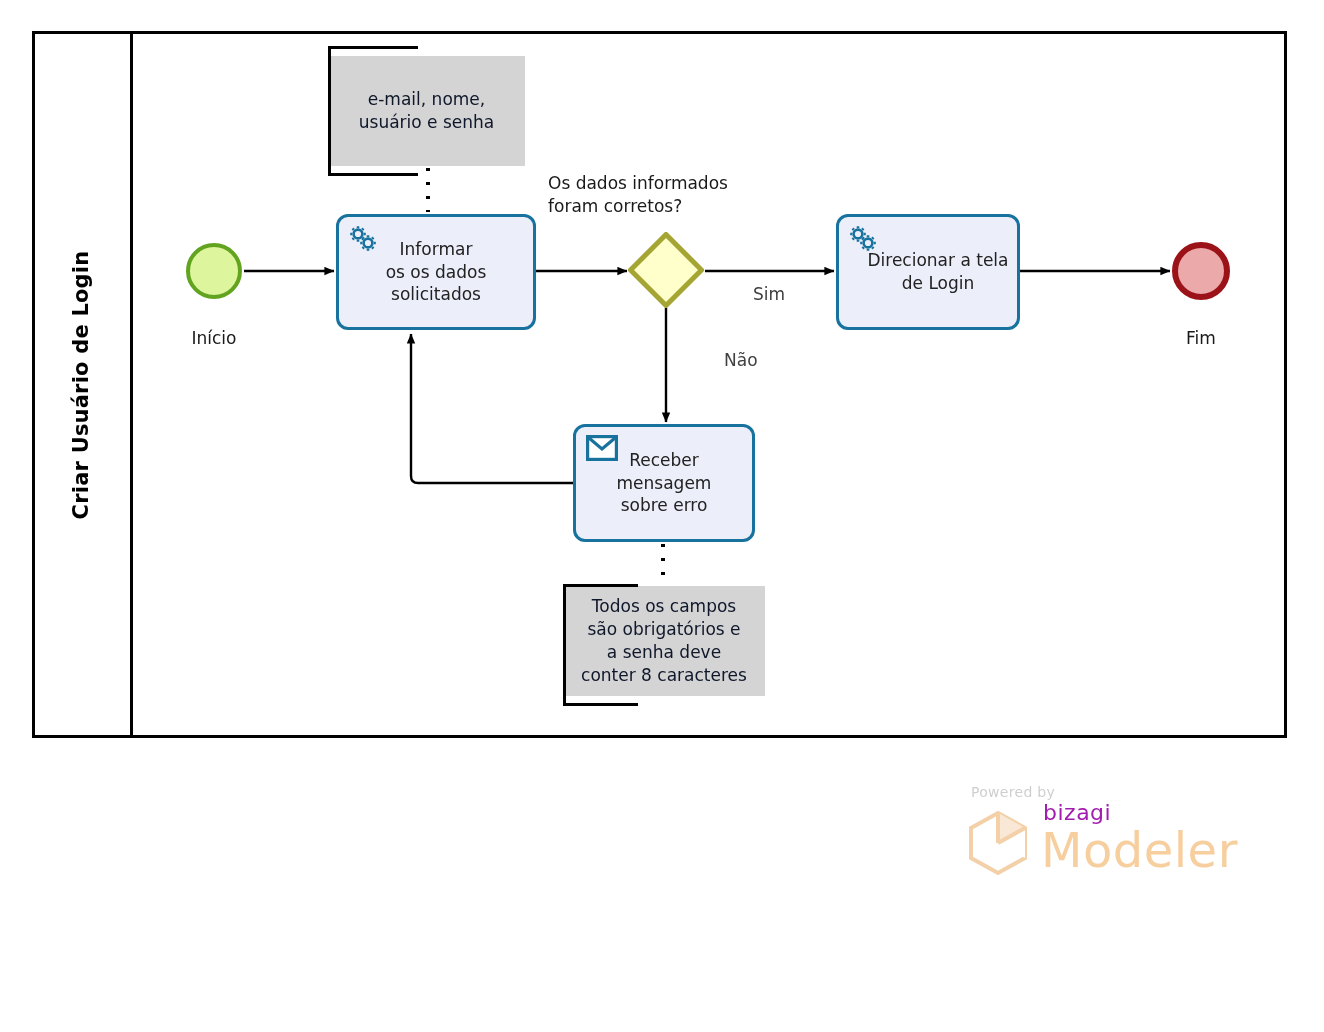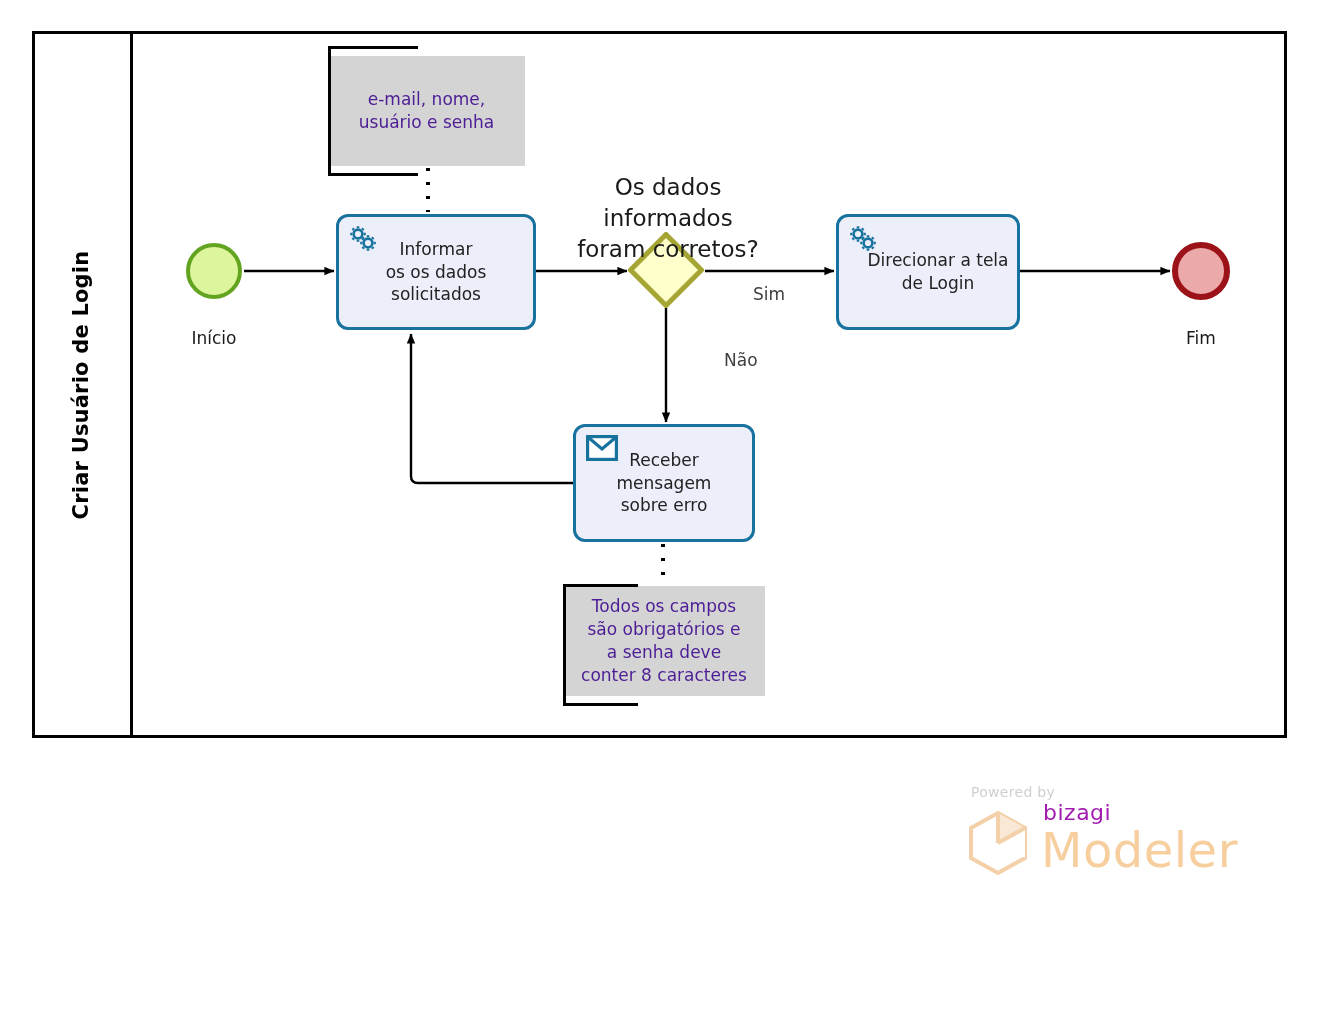--- a/index.html
+++ b/index.html
@@ -122,22 +122,22 @@
     left: 628px;
     top: 232px;
     width: 76px;
     height: 76px;
   }
   #gateway-label {
     position: absolute;
     left: 548px;
     top: 172px;
     width: 240px;
-    text-align: center;
-    font-size: 23px;
+    text-align: left;
+    font-size: 17px;
     line-height: 1.35;
     color: #1a1a1a;
     white-space: pre-line;
   }
 
   
   .flow-label {
     position: absolute;
     font-size: 17px;
     color: #404040;
@@ -152,21 +152,21 @@
     background: #d4d4d4;
     box-sizing: border-box;
     display: flex;
     align-items: center;
     justify-content: center;
     text-align: center;
   }
   .annotation-text {
     font-size: 17px;
     line-height: 1.36;
-    color: #4c1d95;
+    color: #0f172a;
     white-space: pre-line;
     padding: 0 6px;
   }
   .annotation-bracket {
     position: absolute;
     border-left: 3px solid #000000;
     border-top: 3px solid #000000;
     border-bottom: 3px solid #000000;
     box-sizing: border-box;
     pointer-events: none;

